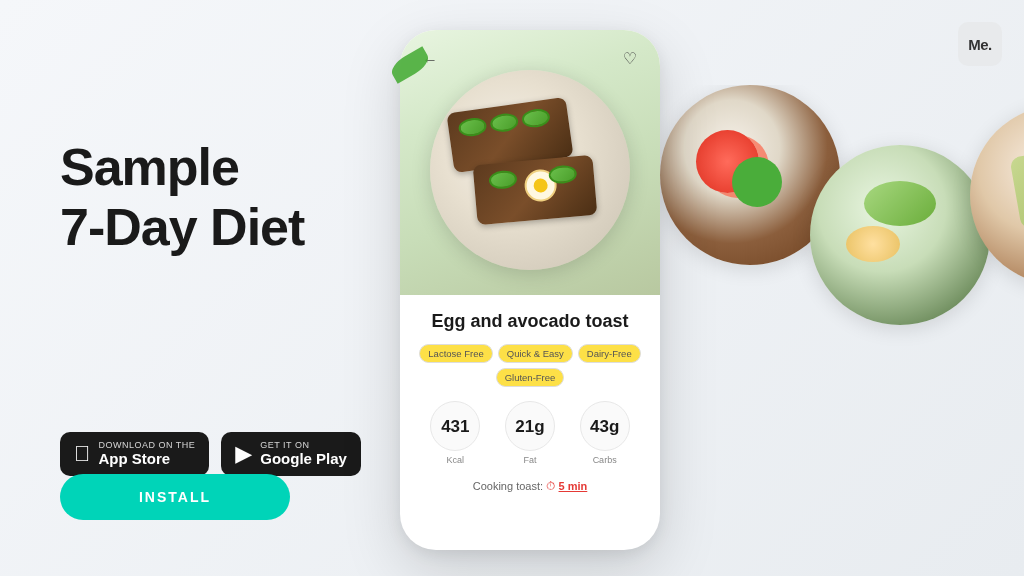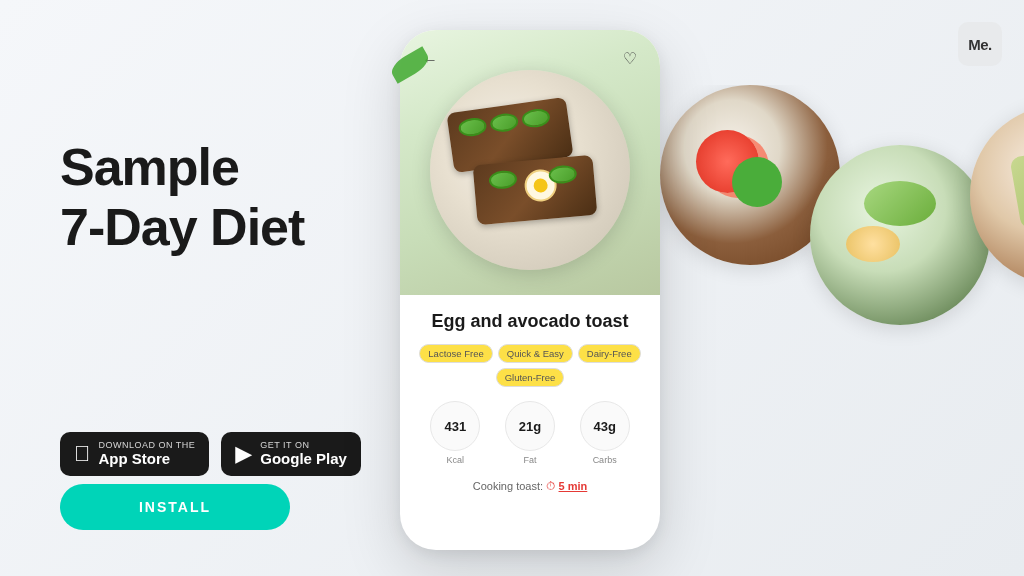--- a/index.html
+++ b/index.html
@@ -95,21 +95,21 @@
 
     .store-btn-text .large {
       font-size: 15px;
       font-weight: 600;
       line-height: 1.2;
     }
 
     
     .install-btn {
       position: absolute;
-      bottom: 46px;
+      bottom: 56px;
       left: 60px;
       width: 230px;
       height: 46px;
       background: #00d4b8;
       border-radius: 30px;
       border: none;
       cursor: pointer;
       font-size: 14px;
       font-weight: 700;
       letter-spacing: 2px;
@@ -315,21 +315,21 @@
       border-radius: 50%;
       border: 1.5px solid #e8e8e8;
       display: flex;
       flex-direction: column;
       align-items: center;
       justify-content: center;
       background: #fafafa;
     }
 
     .nutrition-value {
-      font-size: 13px;
+      font-size: 17px;
       font-weight: 700;
       color: #1a1a1a;
       line-height: 1;
     }
 
     .nutrition-label {
       font-size: 9px;
       color: #888;
       margin-top: 2px;
     }

